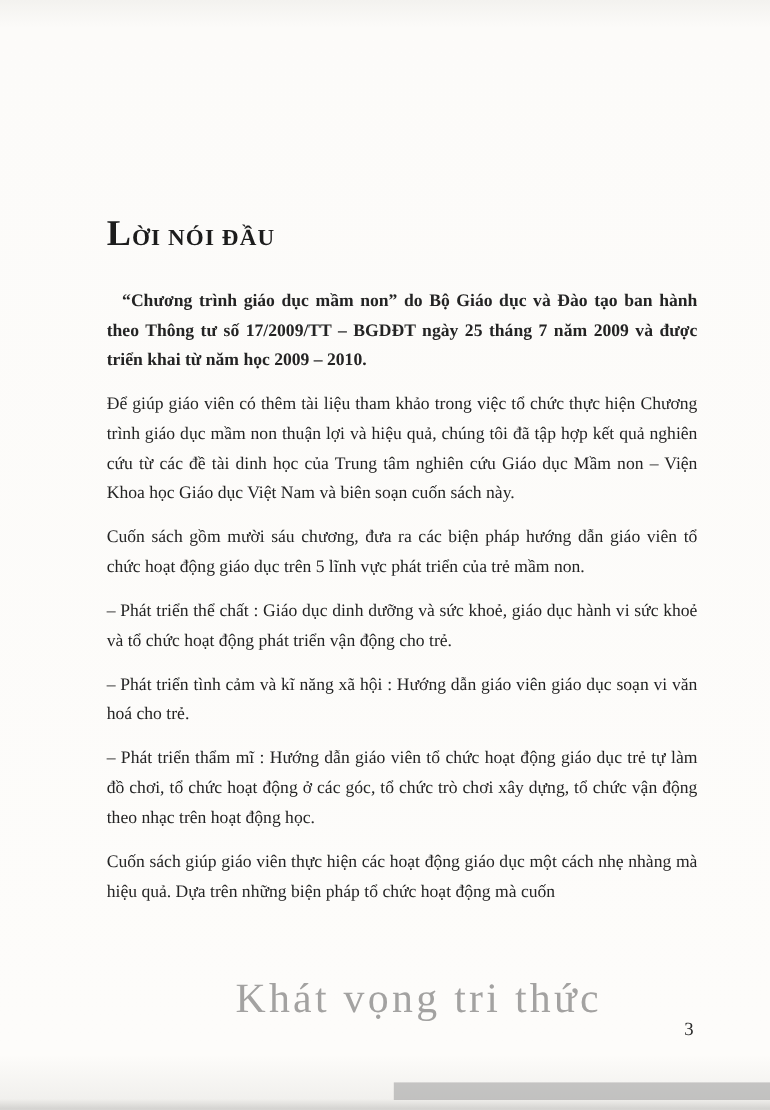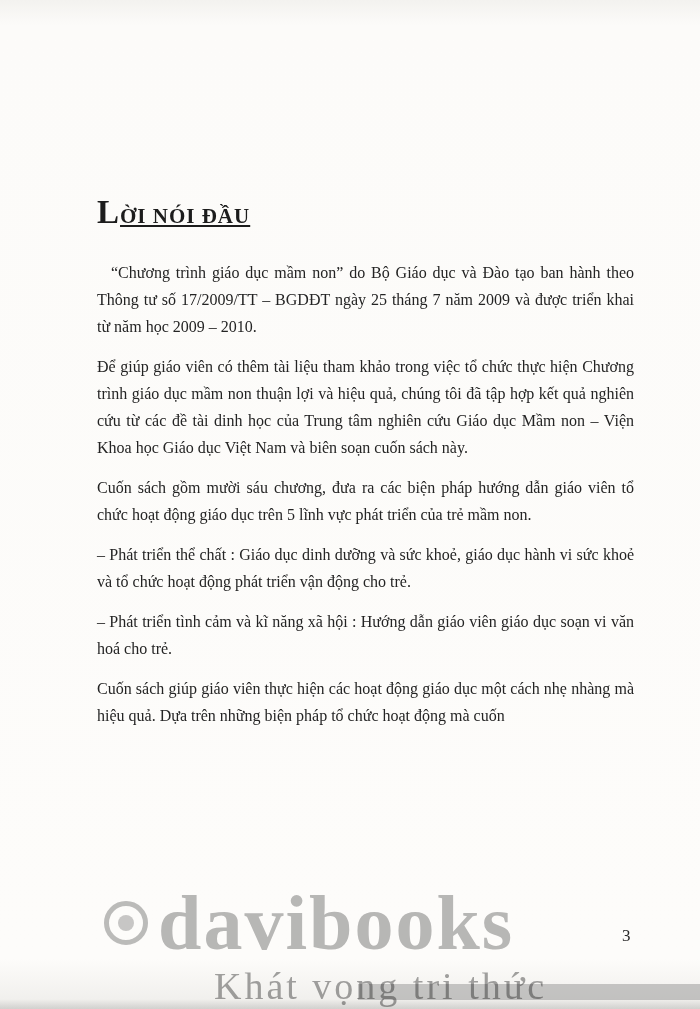--- a/index.html
+++ b/index.html
@@ -22,30 +22,30 @@
   }
 
   h1.page-title {
     margin: 0 0 30px 0;
     font-weight: bold;
     color: #1c1c1c;
     letter-spacing: 1px;
     line-height: 1;
   }
   h1 .dropcap  { font-size: 33px; }
-  h1 .titlerest{ font-size: 21px; text-decoration: underline; }
+  h1 .titlerest{ font-size: 21px; }
 
   p.body-par {
     font-size: 16px;
     line-height: 27px;
     text-align: justify;
     margin: 0 0 13px 0;
     color: #242424;
   }
-  p.body-par.indent { text-indent: 14px; }
+  p.body-par.indent { text-indent: 14px; font-weight: bold; }
 
   .page-number {
     position: absolute;
     left: 622px;
     top: 926px;
     font-size: 17px;
     color: #2a2a2a;
     z-index: 2;
   }
 
@@ -115,28 +115,25 @@
 
 <div class="page-content">
 
   <h1 class="page-title"><span class="dropcap">L</span><span class="titlerest">ỜI NÓI ĐẦU</span></h1>
 
   <p class="body-par indent">“Chương trình giáo dục mầm non” do Bộ Giáo dục và Đào tạo ban hành theo Thông tư số 17/2009/TT – BGDĐT ngày 25 tháng 7 năm 2009 và được triển khai từ năm học 2009 – 2010.</p>
   <p class="body-par">Để giúp giáo viên có thêm tài liệu tham khảo trong việc tổ chức thực hiện Chương trình giáo dục mầm non thuận lợi và hiệu quả, chúng tôi đã tập hợp kết quả nghiên cứu từ các đề tài dinh học của Trung tâm nghiên cứu Giáo dục Mầm non – Viện Khoa học Giáo dục Việt Nam và biên soạn cuốn sách này.</p>
   <p class="body-par">Cuốn sách gồm mười sáu chương, đưa ra các biện pháp hướng dẫn giáo viên tổ chức hoạt động giáo dục trên 5 lĩnh vực phát triển của trẻ mầm non.</p>
   <p class="body-par">– Phát triển thể chất : Giáo dục dinh dưỡng và sức khoẻ, giáo dục hành vi sức khoẻ và tổ chức hoạt động phát triển vận động cho trẻ.</p>
   <p class="body-par">– Phát triển tình cảm và kĩ năng xã hội : Hướng dẫn giáo viên giáo dục soạn vi văn hoá cho trẻ.</p>
+  <p class="body-par">– Phát triển thẩm mĩ : Hướng dẫn giáo viên tổ chức hoạt động giáo dục trẻ tự làm đồ chơi, tổ chức hoạt động ở các góc, tổ chức trò chơi xây dựng, tổ chức vận động theo nhạc trên hoạt động học.</p>
   <p class="body-par">Cuốn sách giúp giáo viên thực hiện các hoạt động giáo dục một cách nhẹ nhàng mà hiệu quả. Dựa trên những biện pháp tổ chức hoạt động mà cuốn</p>
 
 </div>
 
 <div class="page-number">3</div>
 
 <div class="watermark">
-  <div class="wm-row">
-    <span class="wm-logo"></span>
-    <span class="wm-brand">davibooks</span>
-  </div>
   <div class="wm-slogan">Khát vọng tri thức</div>
 </div>
 
 <div class="scan-bar"></div>
 <div class="scan-edge-bottom"></div>
 
 </body></html>

